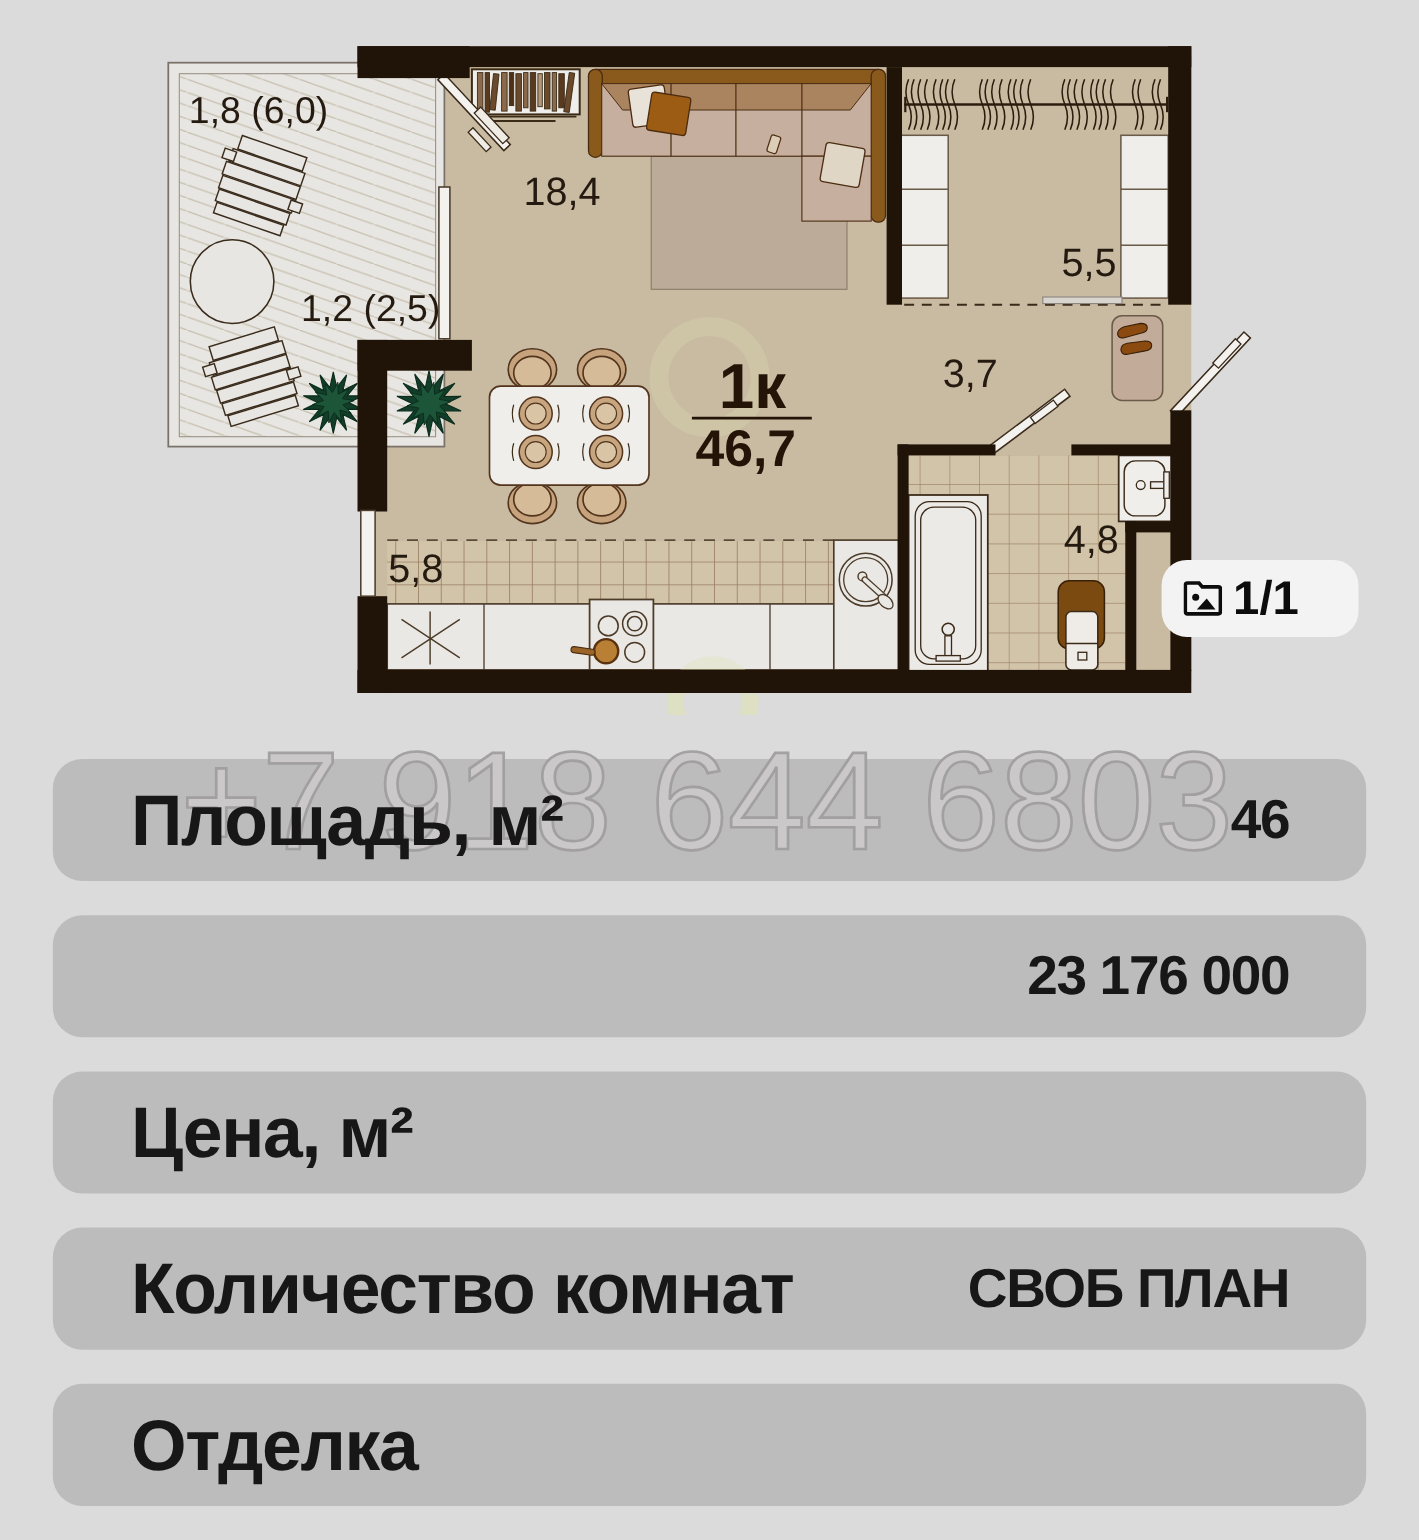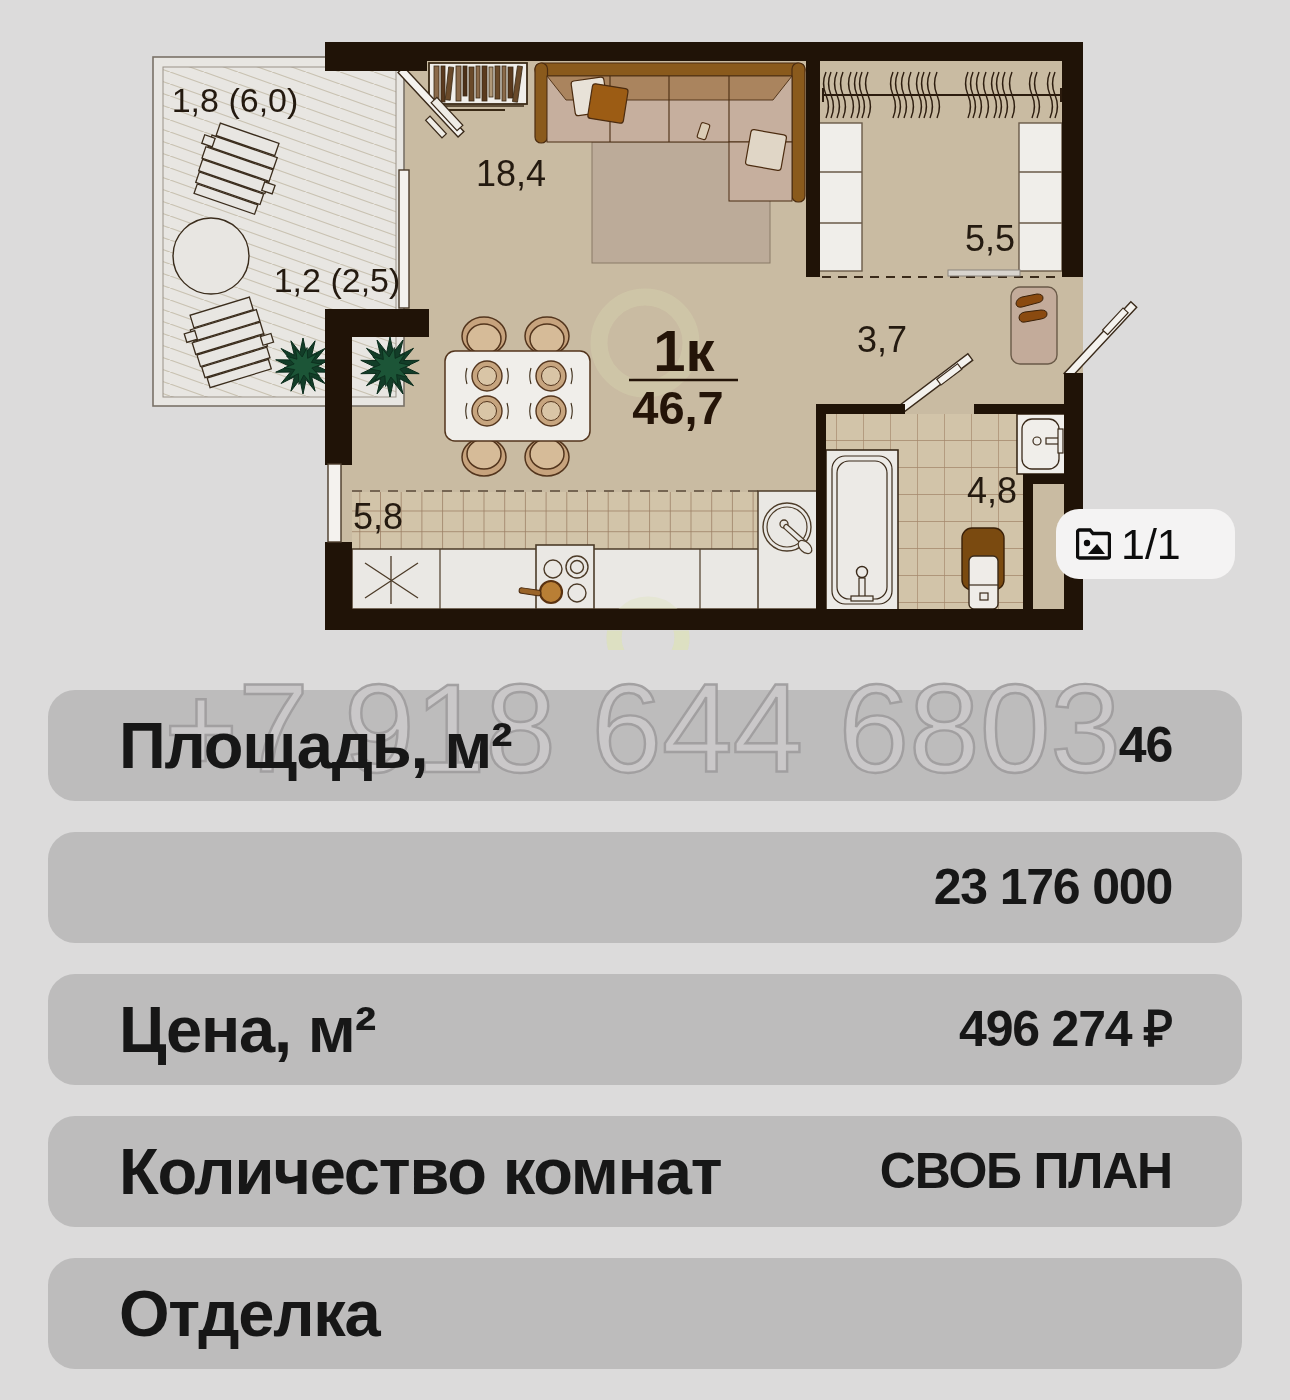--- a/index.html
+++ b/index.html
@@ -3,21 +3,21 @@
 <meta charset="utf-8">
 <style>
   html,body{margin:0;padding:0;}
   body{width:1290px;height:1400px;background:#dcdbdb;font-family:"Liberation Sans",sans-serif;position:relative;overflow:hidden;}
   .plan{position:absolute;left:0;top:0;}
   .wm{position:absolute;left:0;top:640px;z-index:6;}
   .row{position:absolute;left:48px;width:1194px;height:111px;background:#bdbcbc;border-radius:27px;}
   .row .lab{position:absolute;left:71px;top:0;height:111px;line-height:111px;font-size:65px;font-weight:700;color:#171717;z-index:7;letter-spacing:-1.2px;}
   .row .val{position:absolute;right:70px;top:0;height:111px;line-height:111px;font-size:50px;font-weight:700;color:#171717;z-index:7;letter-spacing:-1.2px;}
   .badge{position:absolute;left:1056px;top:509px;width:179px;height:70px;background:#f4f3f3;border-radius:23px;}
-  .badge .txt{position:absolute;left:65px;top:0;height:70px;line-height:70px;font-size:43px;font-weight:400;color:#0c0c0c;}
+  .badge .txt{position:absolute;left:65px;top:0;height:70px;line-height:70px;font-size:43px;font-weight:700;color:#0c0c0c;}
 </style>
 </head>
 <body>
 
 <svg class="plan" width="1290" height="650" viewBox="0 0 1290 650">
 <defs>
   <pattern id="hatch" width="34" height="12" patternUnits="userSpaceOnUse">
     <line x1="-1" y1="-0.4" x2="35" y2="12.4" stroke="#c9c2b2" stroke-width="1.2"></line>
   </pattern>
   <pattern id="tile18" width="20.7" height="20.7" patternUnits="userSpaceOnUse" patternTransform="translate(7.4 13.7)">
@@ -363,21 +363,20 @@
     <div class="lab">Площадь, м²</div>
     <div class="val">46</div>
   </div>
 
 <div class="row" style="top:832px">
     <div class="val">23 176 000</div>
   </div>
 
 <div class="row" style="top:974px">
     <div class="lab">Цена, м²</div>
-    <div class="val">496 274 ₽</div>
   </div>
 
 <div class="row" style="top:1116px">
     <div class="lab">Количество комнат</div>
     <div class="val">СВОБ ПЛАН</div>
   </div>
 
 <div class="row" style="top:1258px">
     <div class="lab">Отделка</div>
   </div>

